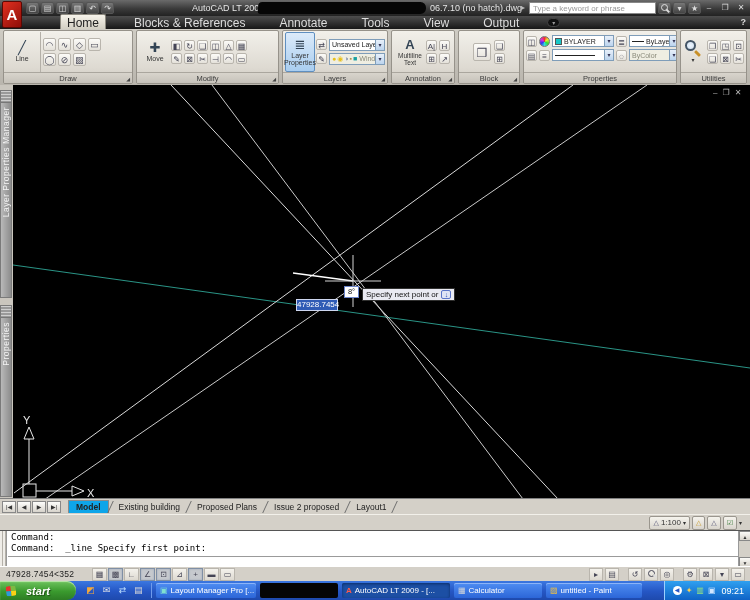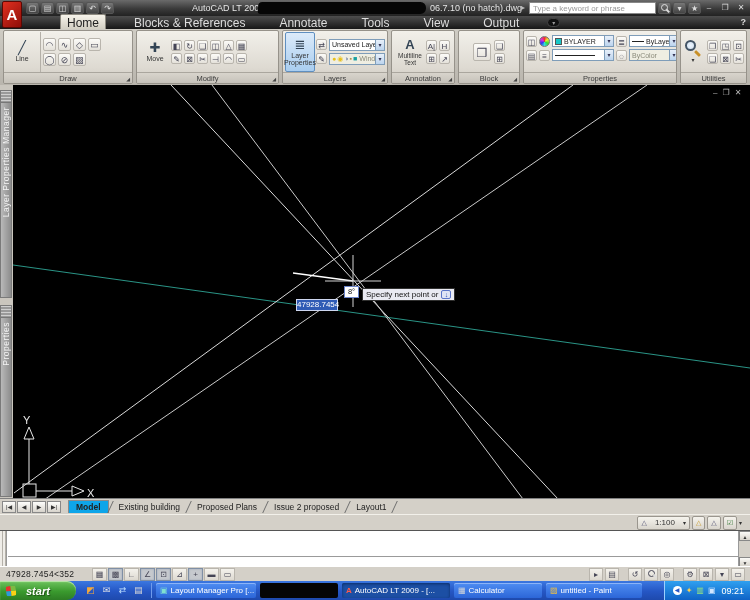--- a/index.html
+++ b/index.html
@@ -110,21 +110,21 @@
   .navbtn { width:14px; height:12px; border:1px solid #888; background:linear-gradient(#fdfdfb,#d8d4cc);
     font-size:6px; text-align:center; line-height:11px; color:#333; margin-right:1px; }
   .ltab { font-size:8.5px; color:#222; padding:1px 7px; position:relative; }
   .ltab.active { font-weight:bold; background:#0ea5e9; border:1px solid #8a8a8a; border-bottom:none; }
   .ltab-sep { width:1px; height:12px; background:#6f6f6f; transform:skewX(-25deg); margin:0 1px; }
 
   
   #annorow { position:absolute; left:0; top:514px; width:750px; height:16px; background:#d4d0c8;
     border-top:1px solid #f2f0ea; display:flex; align-items:center; justify-content:flex-end; padding-right:8px; gap:2px; }
   .abtn { height:14px; border:1px solid #9a968e; background:linear-gradient(#f5f3ed,#d9d5cd);
-    font-size:8px; color:#333; display:flex; align-items:center; padding:0 3px; gap:8px; border-radius:2px; }
+    font-size:8px; color:#333; display:flex; align-items:center; padding:0 3px; gap:2px; border-radius:2px; }
   .abtn .fig { color:#557; font-size:7px; }
   .abtn.y .fig { color:#c79b2a; }
 
   
   #cmdwin { position:absolute; left:0; top:530px; width:750px; height:36px; background:#fff;
     border-top:1px solid #555; }
   .cmd-grip { position:absolute; left:0; top:0; width:7px; height:36px;
     background:repeating-linear-gradient(90deg,#efede8 0 2px,#b5b1a9 2px 3px); border-right:1px solid #999; }
   .cmd-text { position:absolute; left:11px; top:1px; right:14px; font-family:"DejaVu Sans Mono", monospace;
     font-size:9px; color:#000; white-space:pre; line-height:11px; }
@@ -489,20 +489,21 @@
     <span class="fig">△</span>
   </div>
   <div class="abtn">
     <span class="fig" style="color:#3a7a3a;">☑</span>
   </div>
   <span style="font-size:6px;color:#333;">▾</span>
 </div>
 
 <div id="cmdwin">
   <div class="cmd-grip"></div>
+  <div class="cmd-text"><span>Command:</span><br><span>Command:  _line Specify first point:</span></div>
   <div class="cmd-sep"></div>
   <div class="cmd-scroll">
     <span>▲</span>
     <span class="dn">▼</span>
   </div>
 </div>
 
 <div id="statusbar">
   <span class="coords">47928.7454&lt;352</span>
   <span class="sbt">▦</span>

